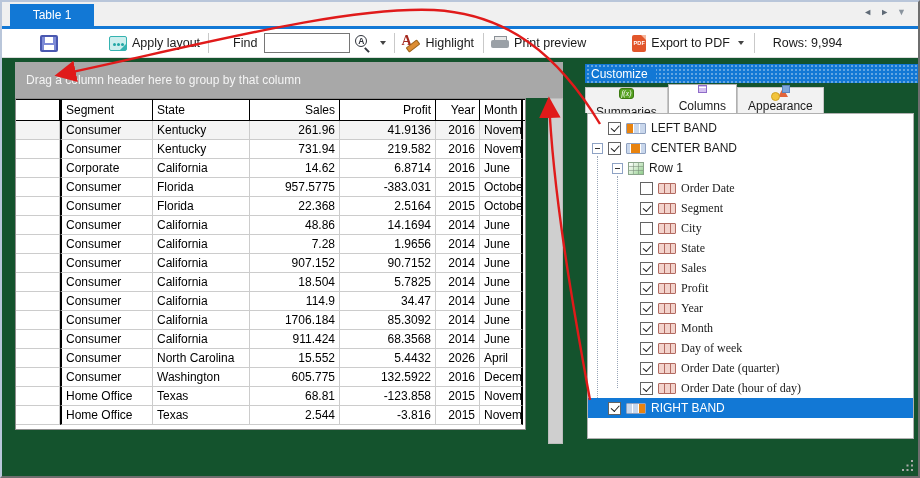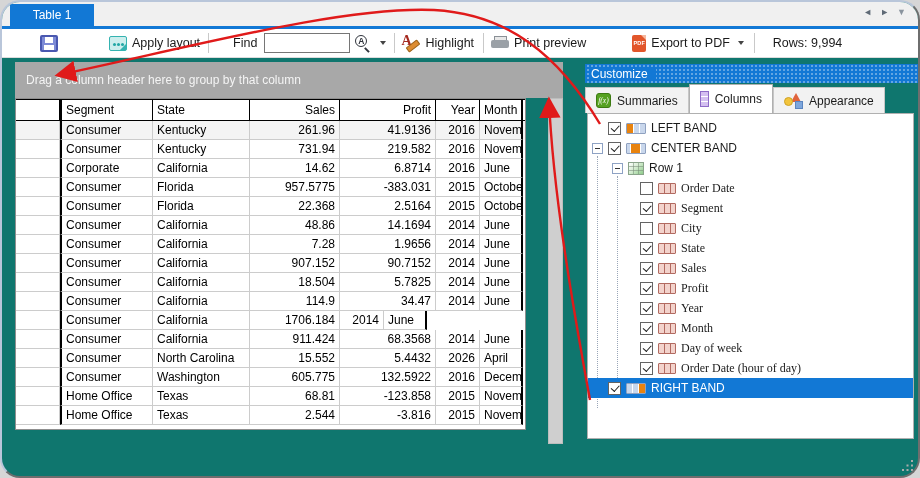--- a/index.html
+++ b/index.html
@@ -1,17 +1,17 @@
 <!DOCTYPE html>
 <html><head>
 <meta charset="utf-8">
 <style>
   html,body{margin:0;padding:0;background:#d6d6d6;font-family:"Liberation Sans",sans-serif;}
-  #window{position:relative;width:920px;height:478px;background:#0f766e;overflow:hidden;
-    border-top:2px solid #b9c6da;border-left:2px solid #b9c6da;border-right:2px solid #6e6e6e;border-bottom:2px solid #6e6e6e;box-sizing:border-box;border-radius:20px;}
+  #window{position:relative;width:920px;height:478px;background:#14532d;overflow:hidden;
+    border-top:2px solid #b9c6da;border-left:2px solid #b9c6da;border-right:2px solid #6e6e6e;border-bottom:2px solid #6e6e6e;box-sizing:border-box;}
   
   .tabstrip{position:absolute;left:0;top:0;width:100%;height:24px;background:#f0f0f0;}
   .tabstrip-underline{position:absolute;left:0;top:24px;width:100%;height:3px;background:#1278d5;}
   .doc-tab{position:absolute;left:8px;top:2px;width:84px;height:22px;background:#1278d5;color:#fff;
     font-size:12px;display:flex;align-items:center;justify-content:center;}
   .tab-nav{position:absolute;right:10px;top:5px;color:#5f6a76;font-size:9px;letter-spacing:2px;display:flex;gap:6px;align-items:center;}
   .tab-nav span{cursor:default;}
   
   .toolbar{position:absolute;left:0;top:27px;width:100%;height:29px;background:#fff;border-bottom:1px solid #dcdcdc;
     display:flex;align-items:center;font-size:12.5px;color:#1a1a1a;box-sizing:border-box;}
@@ -67,21 +67,21 @@
     font-size:12px;display:flex;align-items:center;padding:0 6px;box-sizing:border-box;
     background-image:radial-gradient(circle at 1px 1px, rgba(255,255,255,.35) 0.7px, transparent 1.2px);
     background-size:4px 4px;background-position:70px 5px;}
   .panel-header .ph-title{background:#1278d5;padding-right:8px;}
   .pin-icon{margin-left:auto;width:12px;height:14px;position:relative;background:#1278d5;}
   .pin-icon::before{content:"";position:absolute;left:2px;top:1px;width:7px;height:6px;background:#fff;}
   .pin-icon::after{content:"";position:absolute;left:5px;top:7px;width:1.5px;height:5px;background:#fff;}
   .pin-icon i{position:absolute;left:0;top:7px;width:12px;height:1.5px;background:#fff;}
   .panel-tabs{position:absolute;left:583px;top:82px;width:330px;height:29px;display:flex;align-items:flex-end;}
   .ptab{display:flex;align-items:center;gap:6px;font-size:12px;color:#1a1a1a;height:26px;padding:0 10px;
-    background:#f2f2f2;border:1px solid #c6c6c6;border-bottom:none;box-sizing:border-box;cursor:default;}
+    background:#f2f2f2;border:1px solid #c6c6c6;border-bottom:none;box-sizing:border-box;cursor:default;flex-direction:column;}
   .ptab.active{height:29px;background:#fff;border-color:#b0b0b0;position:relative;z-index:3;}
   .tree-box{position:absolute;left:585px;top:111px;width:327px;height:326px;background:#fff;border:1px solid #b0b0b0;
     box-sizing:border-box;overflow:hidden;z-index:2;}
   .t-row{position:relative;height:20px;display:flex;align-items:center;gap:5px;font-size:12px;color:#1a1a1a;white-space:nowrap;}
   .t-row.sel{background:#1278d5;color:#fff;}
   .t-pad0{padding-left:4px;}.t-pad1{padding-left:24px;}.t-pad2{padding-left:52px;font-family:Liberation Serif, serif;}
   .t-spacer{display:inline-block;width:11px;height:11px;flex:none;}
   .expander{display:inline-block;width:11px;height:11px;flex:none;background:#fff;border:1px solid #86a;border-color:#8ea2c4;position:relative;box-sizing:border-box;}
   .expander::after{content:"";position:absolute;left:2px;top:4px;width:5px;height:1px;background:#333;}
   .cb{display:inline-block;width:13px;height:13px;flex:none;background:#fff;border:1px solid #636363;position:relative;box-sizing:border-box;}
@@ -284,20 +284,21 @@
           <div class="g-cell al-right" style="width: 90px;">114.9</div>
           <div class="g-cell al-right" style="width: 96px;">34.47</div>
           <div class="g-cell al-right" style="width: 44px;">2014</div>
           <div class="g-cell fixR" style="width: 43px;">June</div>
         </div>
         <div class="g-row">
           <div class="g-cell" style="width: 44px;"></div>
           <div class="g-cell fixL" style="width: 93px;">Consumer</div>
           <div class="g-cell" style="width: 97px;">California</div>
           <div class="g-cell al-right" style="width: 90px;">1706.184</div>
+          <div class="g-cell al-right" style="width: 96px;">85.3092</div>
           <div class="g-cell al-right" style="width: 44px;">2014</div>
           <div class="g-cell fixR" style="width: 43px;">June</div>
         </div>
         <div class="g-row">
           <div class="g-cell" style="width: 44px;"></div>
           <div class="g-cell fixL" style="width: 93px;">Consumer</div>
           <div class="g-cell" style="width: 97px;">California</div>
           <div class="g-cell al-right" style="width: 90px;">911.424</div>
           <div class="g-cell al-right" style="width: 96px;">68.3568</div>
           <div class="g-cell al-right" style="width: 44px;">2014</div>
@@ -426,20 +427,25 @@
         </div>
         <div class="t-row t-pad2">
           <span class="cb on"></span>
           <span class="tree-icon col-icon"></span>
           <span>Month</span>
         </div>
         <div class="t-row t-pad2">
           <span class="cb on"></span>
           <span class="tree-icon col-icon"></span>
           <span>Day of week</span>
+        </div>
+        <div class="t-row t-pad2">
+          <span class="cb on"></span>
+          <span class="tree-icon col-icon"></span>
+          <span>Order Date (quarter)</span>
         </div>
         <div class="t-row t-pad2">
           <span class="cb on"></span>
           <span class="tree-icon col-icon"></span>
           <span>Order Date (hour of day)</span>
         </div>
         <div class="t-row t-pad0 sel">
           <span class="t-spacer"></span>
           <span class="cb on"></span>
           <span class="tree-icon band-right"></span>

